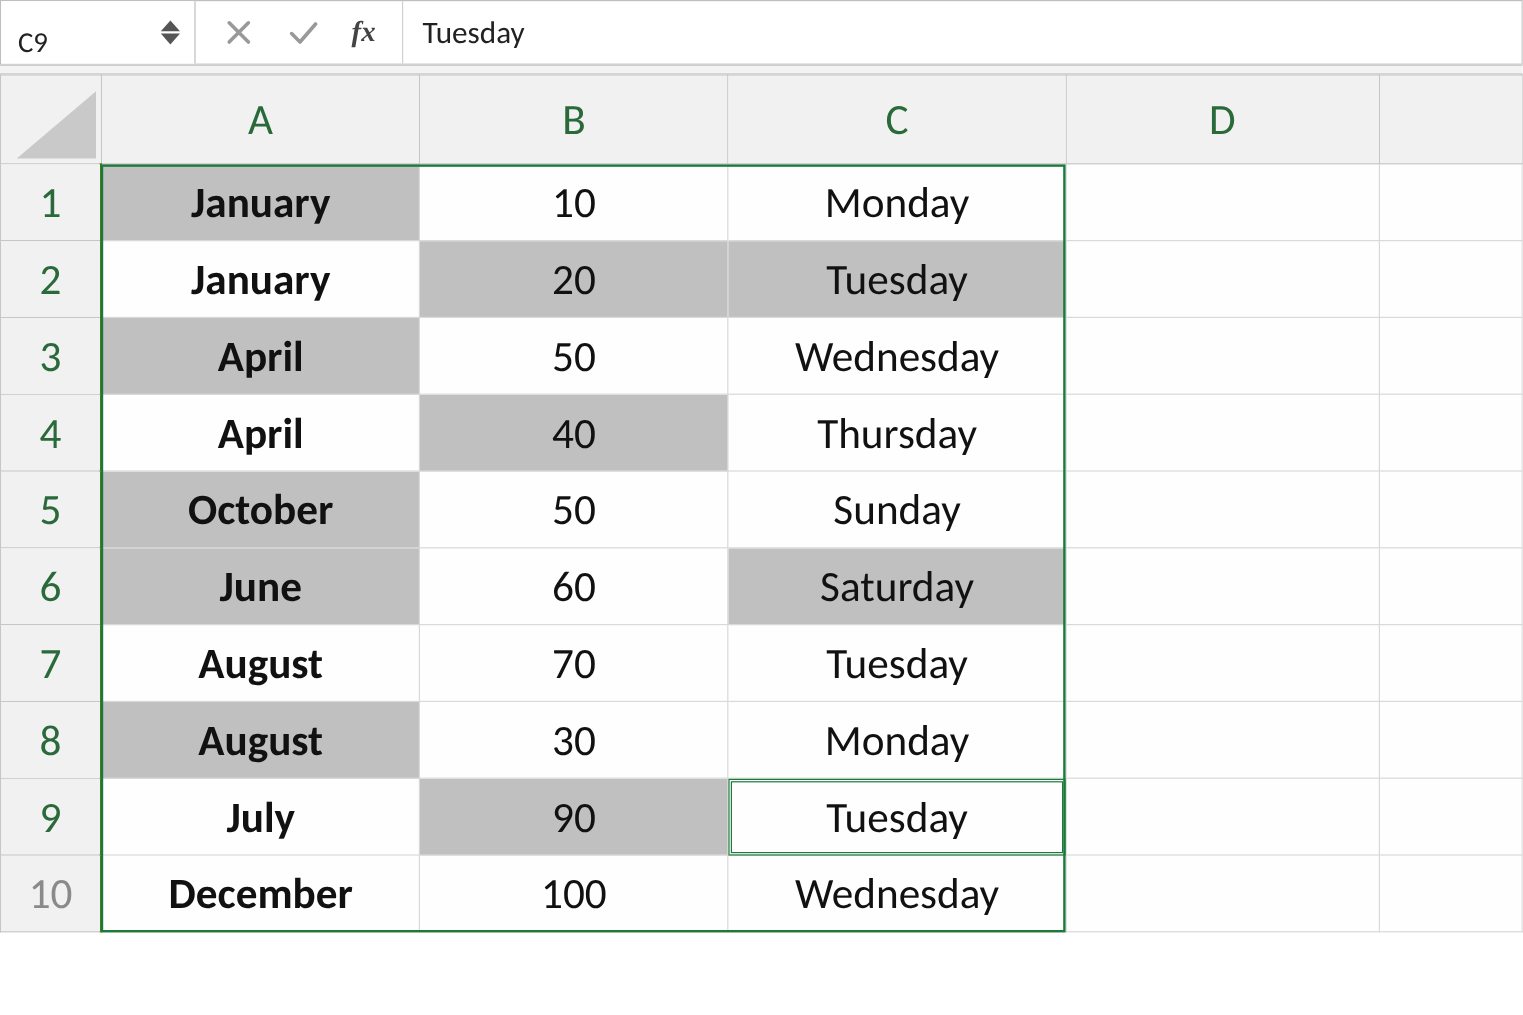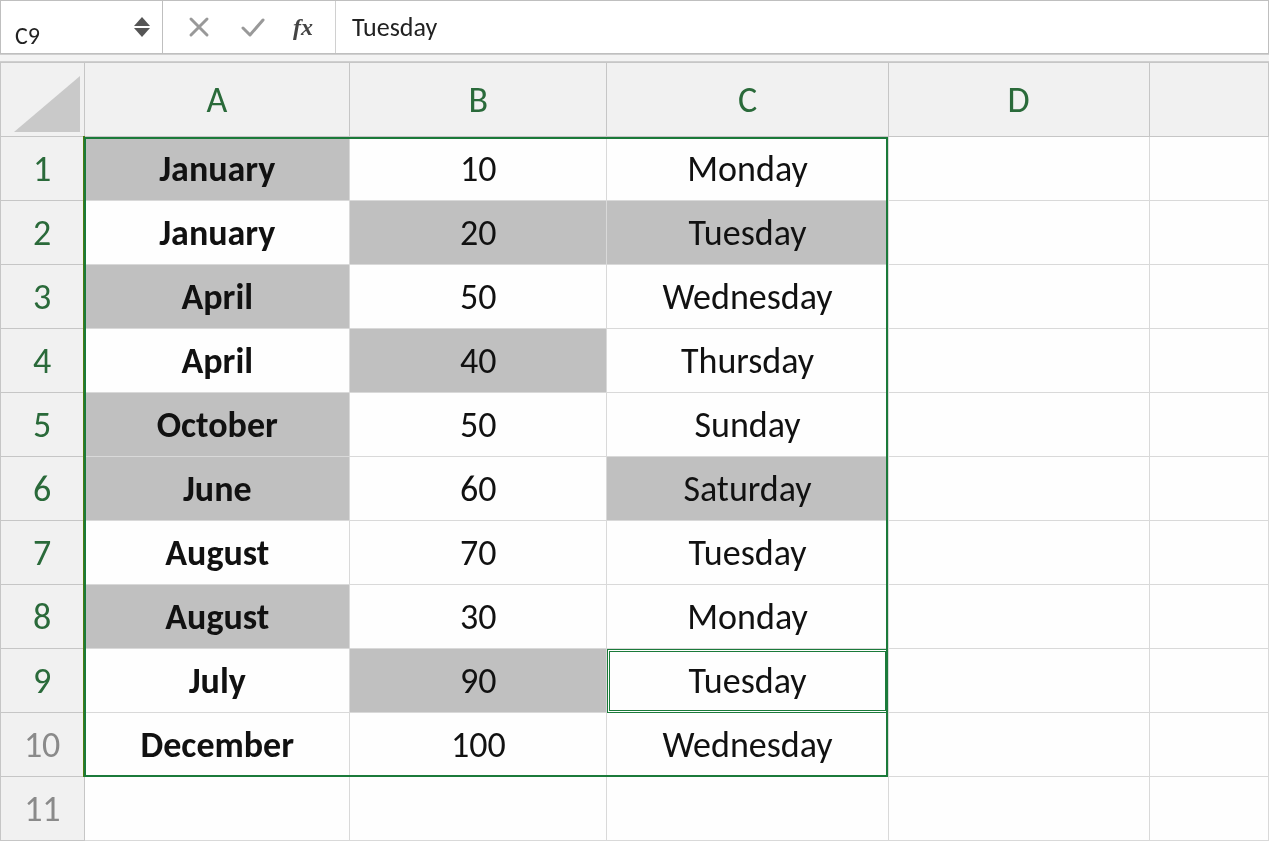--- a/index.html
+++ b/index.html
@@ -273,26 +273,18 @@
     <td class="cell"></td>
   </tr>
   <tr class="data">
     <td class="row-hdr dim">10</td>
     <td class="cell first-col">December</td>
     <td class="cell">100</td>
     <td class="cell">Wednesday</td>
     <td class="cell"></td>
     <td class="cell"></td>
   </tr>
-  <tr class="data">
-    <td class="row-hdr dim">11</td>
-    <td class="cell"></td>
-    <td class="cell"></td>
-    <td class="cell"></td>
-    <td class="cell"></td>
-    <td class="cell"></td>
-  </tr>
 </tbody>
     </table>
 
 <div id="range-border" class="range-border" style="left: 84.25px; top: 74.5px; width: 804.016px; height: 640px;"></div>
 <div id="active-ring" class="active-ring" style="left: 606.781px; top: 586.5px; width: 281.484px; height: 64px;"></div>
 </div>
 
 </body></html>

